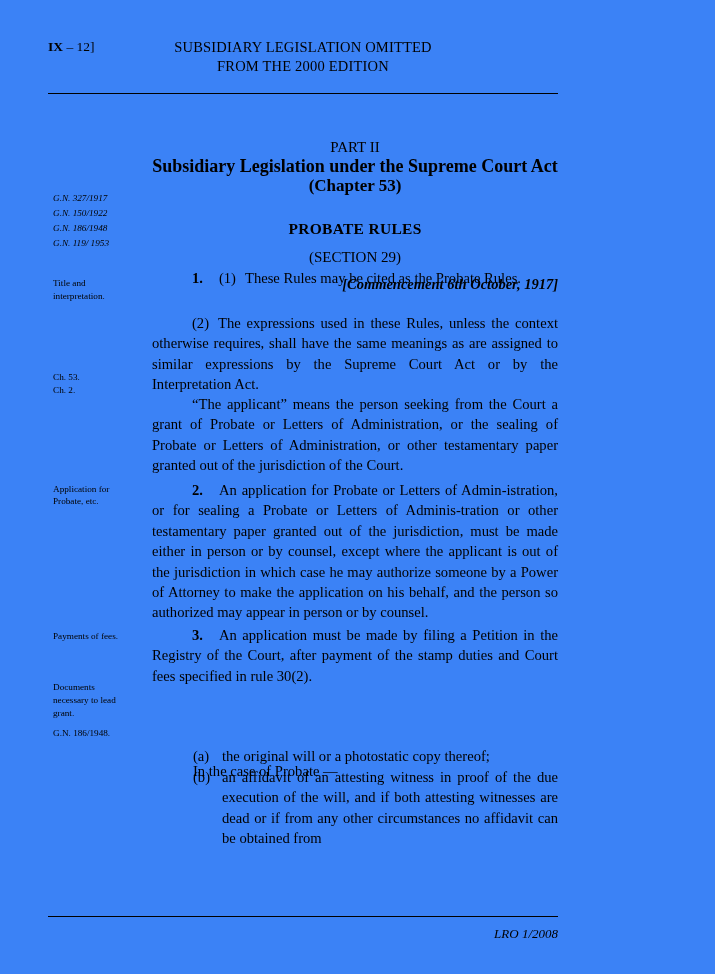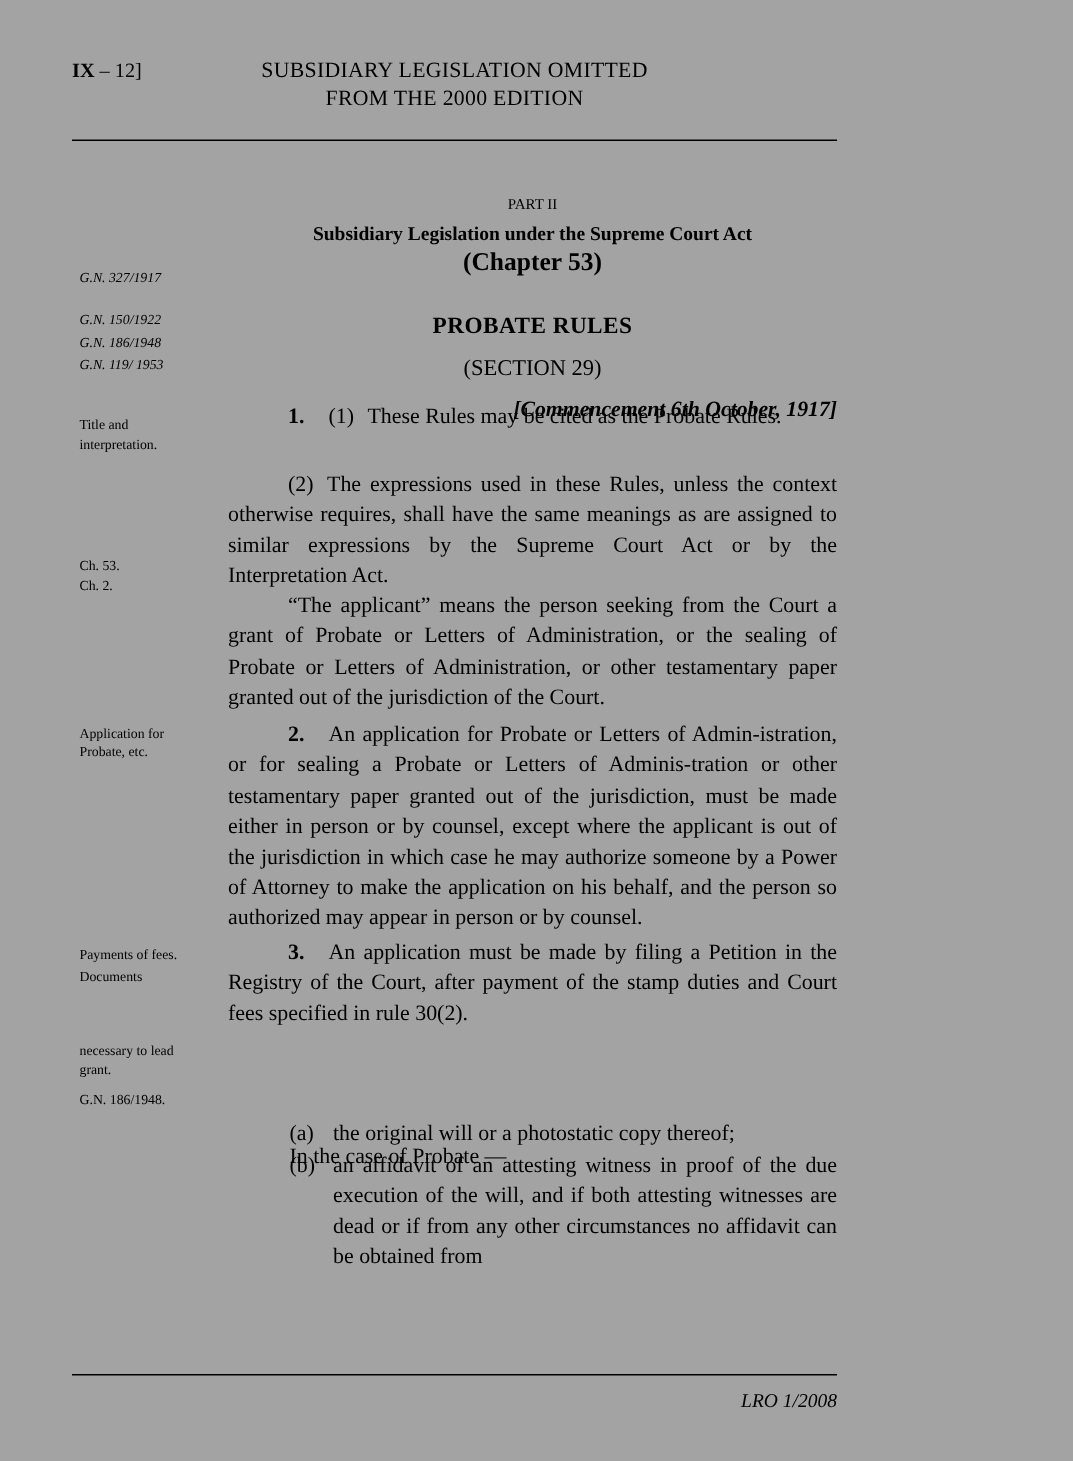--- a/index.html
+++ b/index.html
@@ -9,21 +9,21 @@
   }
   body {
     font-family: "Liberation Serif", "DejaVu Serif", serif;
     color: #000000;
     -webkit-font-smoothing: antialiased;
   }
   #page {
     position: relative;
     width: 715px;
     height: 974px;
-    background: #a3a3a3;
+    background: #3b82f6;
     overflow: hidden;
   }
 
   
   #running-header {
     position: absolute;
     top: 38px;
     left: 48px;
     width: 510px;
     height: 42px;
@@ -61,25 +61,26 @@
 
   
   #title-block {
     position: absolute;
     left: 152px;
     top: 127px;
     width: 406px;
     text-align: center;
   }
   .t-part {
-    font-size: 10px;
-    line-height: 19px;
+    font-size: 15px;
+    line-height: 19px;
+    margin-top: 11px;
   }
   .t-sub {
-    font-size: 13px;
+    font-size: 18px;
     line-height: 19px;
     font-weight: bold;
   }
   .t-chapter {
     font-size: 17px;
     line-height: 19px;
     font-weight: bold;
   }
   .t-rules {
     font-size: 15.5px;
@@ -204,37 +205,37 @@
 
   <div id="title-block">
     <div class="t-part">PART II</div>
     <div class="t-sub">Subsidiary Legislation under the Supreme Court Act</div>
     <div class="t-chapter">(Chapter 53)</div>
     <div class="t-rules">PROBATE RULES</div>
     <div class="t-section">(SECTION 29)</div>
     <div class="t-commencement">[Commencement 6th October, 1917]</div>
   </div>
 
-  <div class="note italic" style="top:180px;">G.N. 327/1917</div>
+  <div class="note italic" style="top:193px;">G.N. 327/1917</div>
   <div class="note italic" style="top:208px;">G.N. 150/1922</div>
   <div class="note italic" style="top:223px;">G.N. 186/1948</div>
   <div class="note italic" style="top:238px;">G.N. 119/ 1953</div>
 
   <div class="note" style="top:278px;">Title and</div>
   <div class="note" style="top:291px;">interpretation.</div>
 
   <div class="note" style="top:372px;">Ch. 53.</div>
   <div class="note" style="top:385px;">Ch. 2.</div>
 
   <div class="note" style="top:484px;">Application for</div>
   <div class="note" style="top:496px;">Probate, etc.</div>
 
   <div class="note" style="top:631px;">Payments of fees.</div>
 
-  <div class="note" style="top:646px;">Documents</div>
+  <div class="note" style="top:682px;">Documents</div>
   <div class="note" style="top:695px;">necessary to lead</div>
   <div class="note" style="top:708px;">grant.</div>
 
   <div class="note" style="top:728px;">G.N. 186/1948.</div>
 
   <div class="para" style="top:268px;">
     <span class="indent"></span><span class="rulenum">1.</span><span class="gap-md"></span><span>(1)</span><span class="gap-sm"></span><span>These Rules may be cited as the Probate Rules.</span>
   </div>
 
   <div class="para" style="top:313px;">

